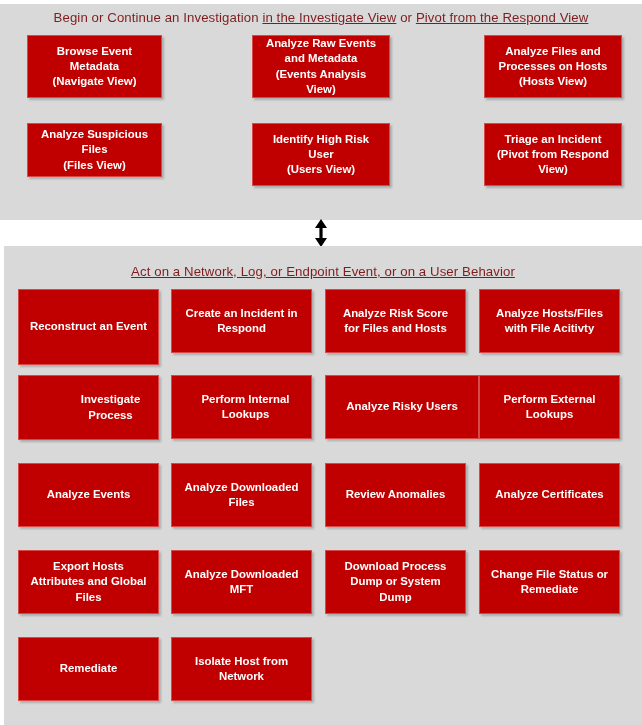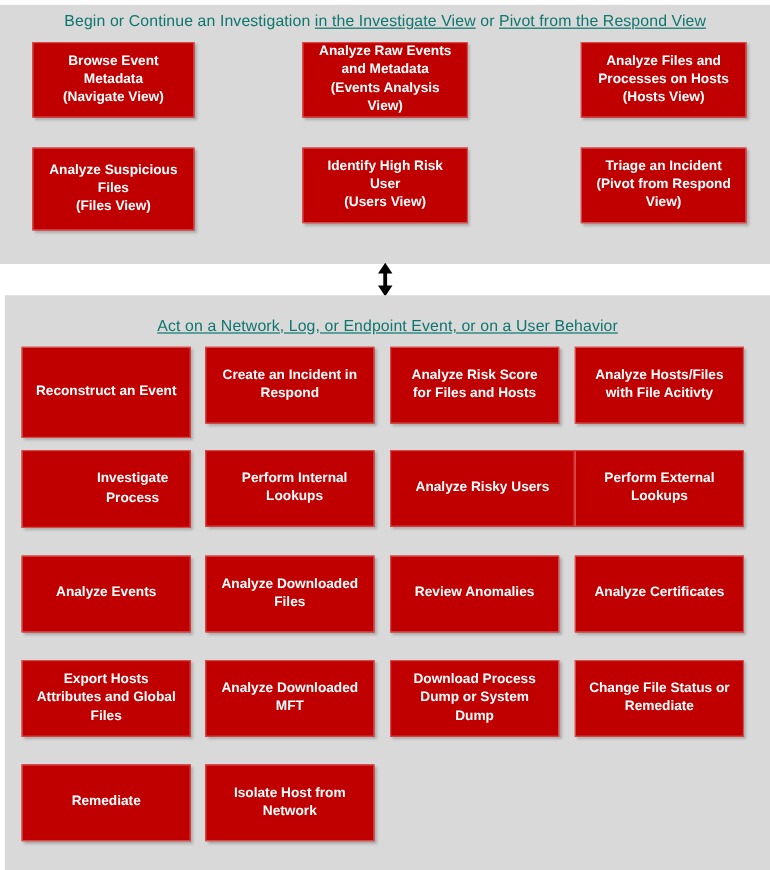--- a/index.html
+++ b/index.html
@@ -39,21 +39,21 @@
     height: 479px;
   }
 
   
   .panel-heading {
     position: absolute;
     left: 0;
     width: 100%;
     text-align: center;
     font-size: 13.2px;
-    color: #0f766e;
+    color: #7f1d1d;
     font-family: "Liberation Sans", sans-serif;
     letter-spacing: 0.1px;
     white-space: nowrap;
   }
   #heading-investigate {
     top: 6px;
   }
   #heading-act {
     top: 18px;
     text-decoration: underline;
@@ -112,21 +112,21 @@
 and Metadata
 (Events Analysis
 View)</span>
       </div>
     <div class="redbox" style="left:484px; top:31px; width:138px; height:63px;">
         <span class="lbl">Analyze Files and
 Processes on Hosts
 (Hosts View)</span>
       </div>
 
-    <div class="redbox" style="left:27px;  top:119px; width:135px; height:69px;">
+    <div class="redbox" style="left:27px;  top:119px; width:135px; height:54px;">
         <span class="lbl">Analyze Suspicious
 Files
 (Files View)</span>
       </div>
     <div class="redbox" style="left:252px; top:119px; width:138px; height:63px;">
         <span class="lbl">Identify High Risk
 User
 (Users View)</span>
       </div>
     <div class="redbox" style="left:484px; top:119px; width:138px; height:63px;">

